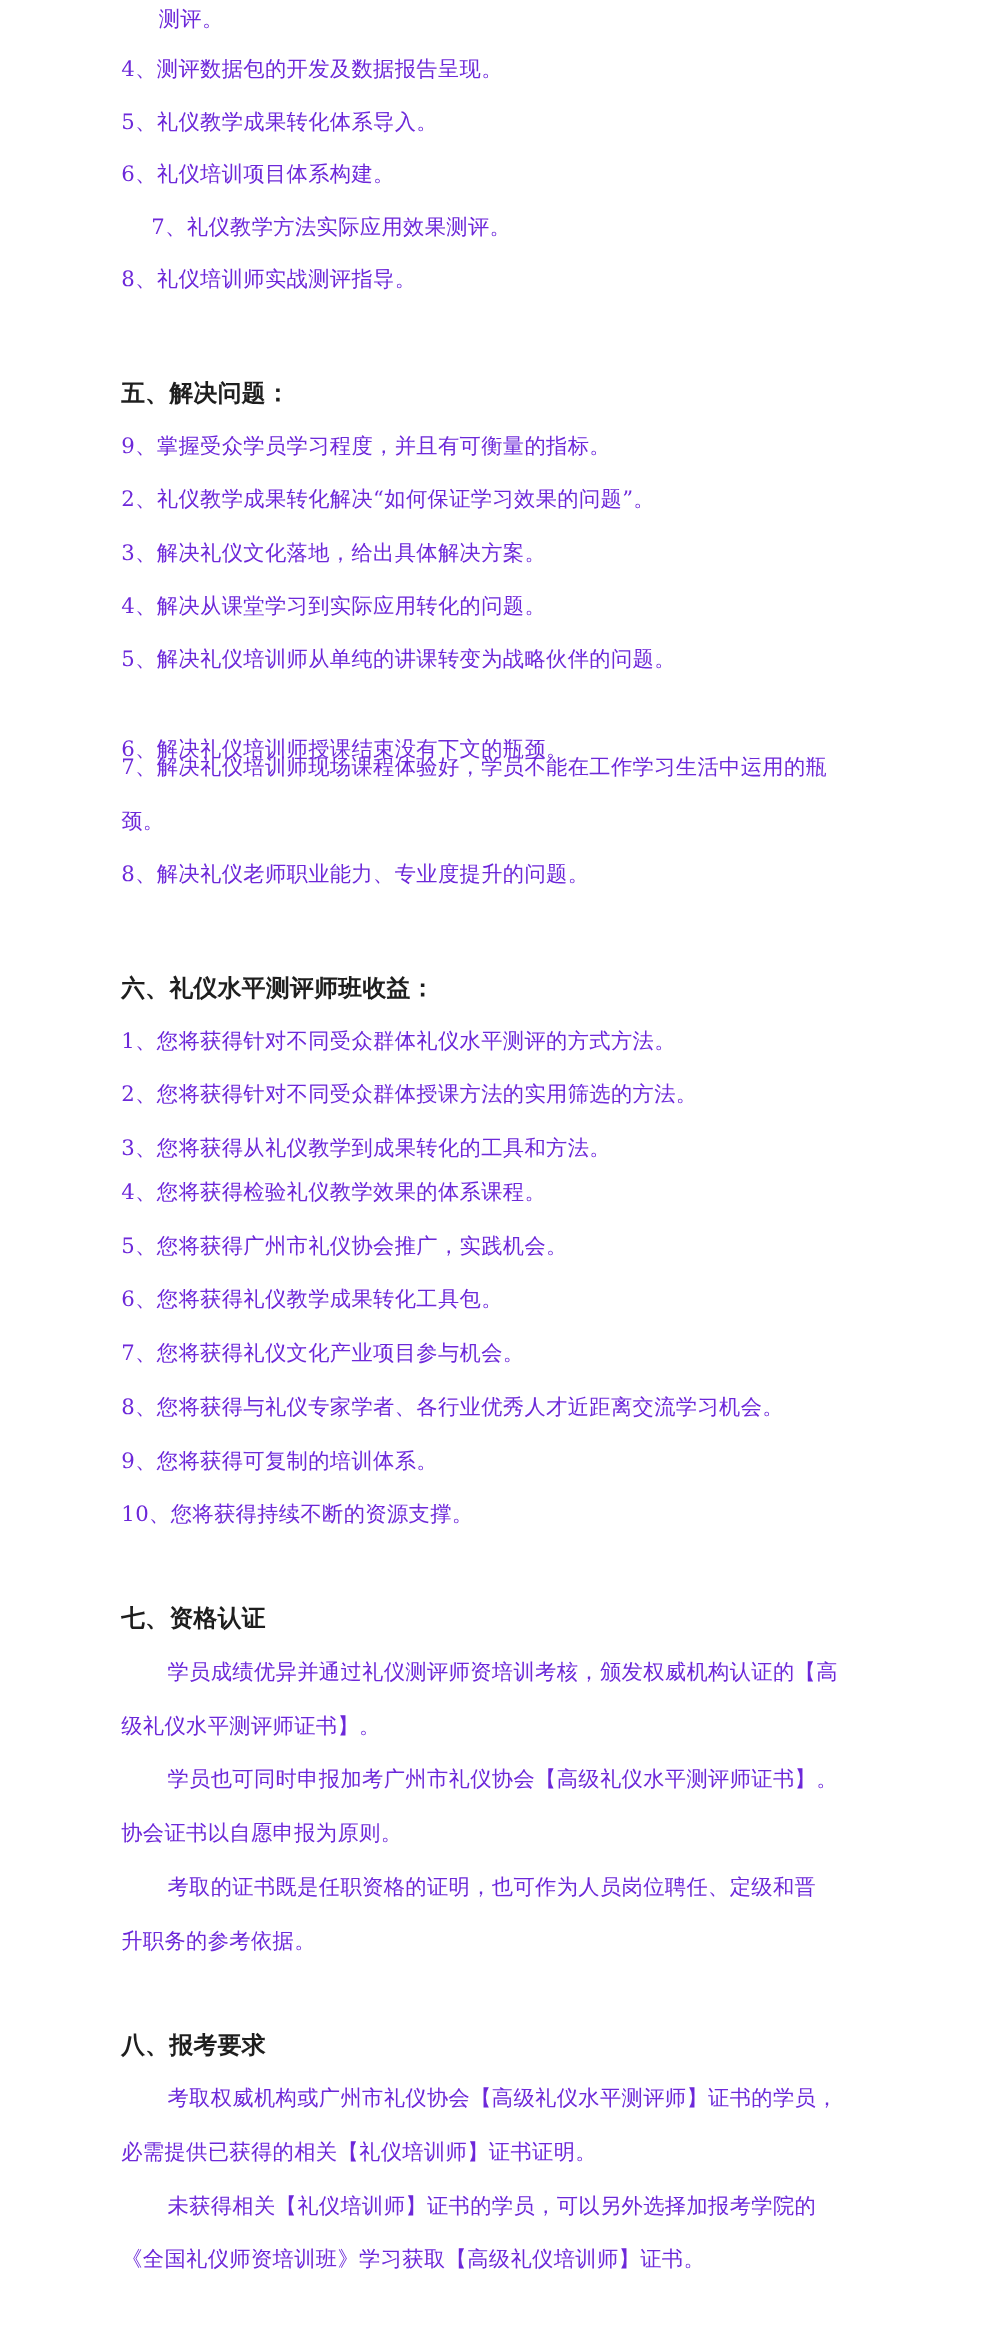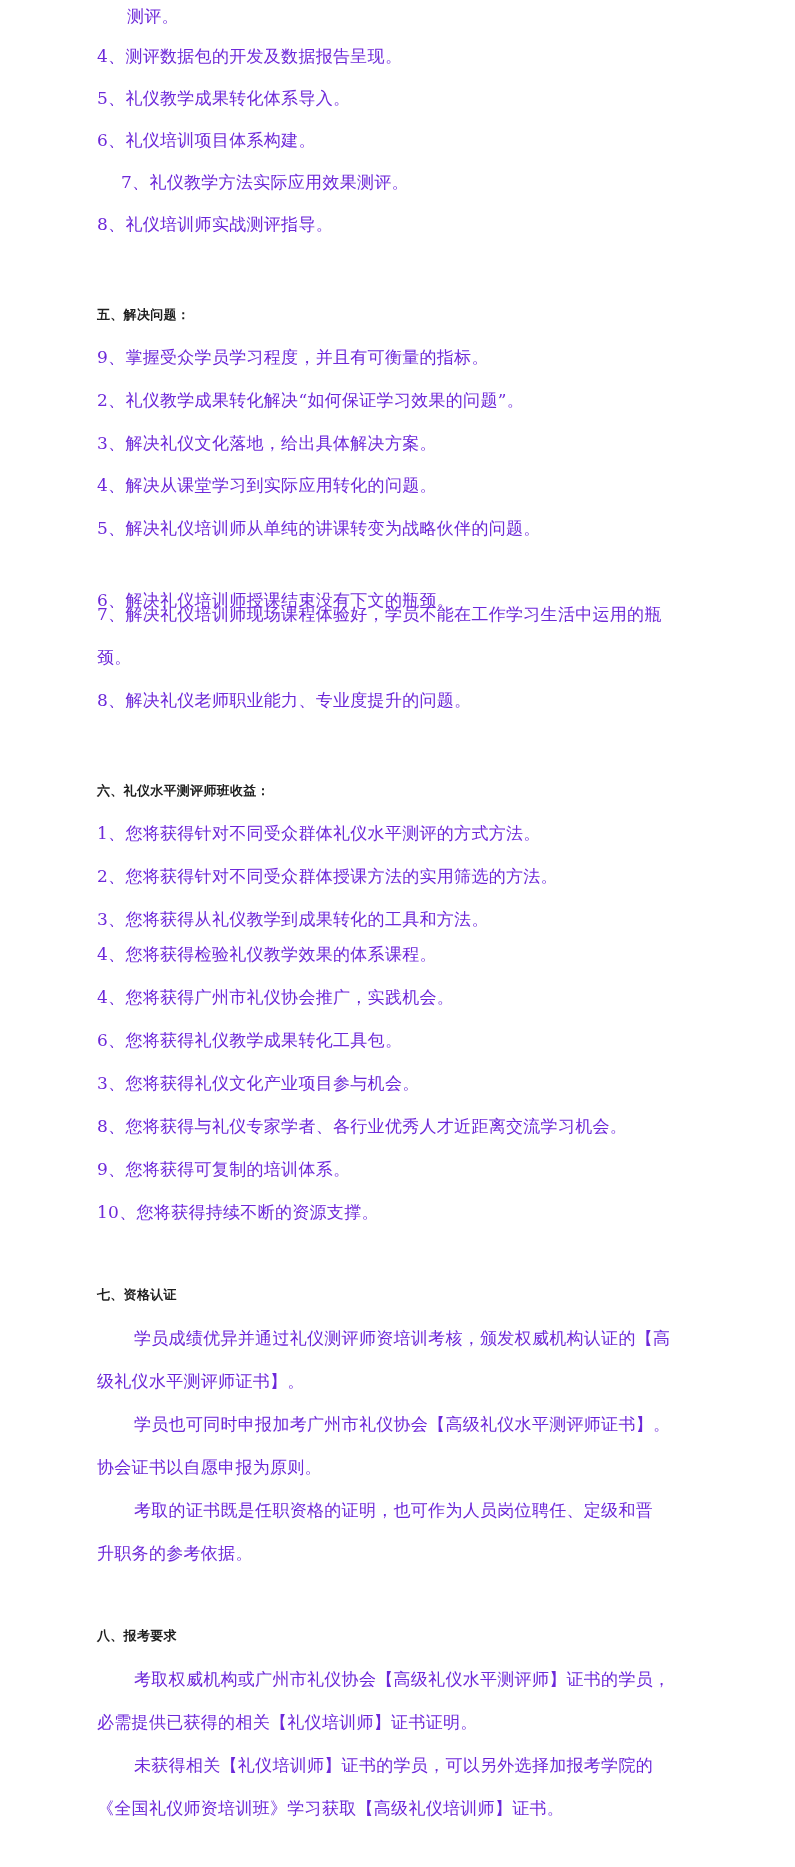--- a/index.html
+++ b/index.html
@@ -24,21 +24,21 @@
       color: #6d28d9;
       letter-spacing: 0.3px;
     }
     .indent {
       left: 127px;
     }
     .para-indent {
       left: 134px;
     }
     .heading {
-      font-size: 13px;
+      font-size: 19px;
       font-weight: bold;
       color: #1e1e1e;
     }
   </style>
 </head>
 <body>
 
 <div>
   <div class="line indent" style="top:4px;">测评。</div>
   <div class="line" style="top:44px;">4、测评数据包的开发及数据报告呈现。</div>
@@ -60,23 +60,23 @@
   <div class="line" style="top:645px;">颈。</div>
   <div class="line" style="top:688px;">8、解决礼仪老师职业能力、专业度提升的问题。</div>
 </div>
 
 <div>
   <div class="line heading" style="top:779px;">六、礼仪水平测评师班收益：</div>
   <div class="line" style="top:821px;">1、您将获得针对不同受众群体礼仪水平测评的方式方法。</div>
   <div class="line" style="top:864px;">2、您将获得针对不同受众群体授课方法的实用筛选的方法。</div>
   <div class="line" style="top:907px;">3、您将获得从礼仪教学到成果转化的工具和方法。</div>
   <div class="line" style="top:942px;">4、您将获得检验礼仪教学效果的体系课程。</div>
-  <div class="line" style="top:985px;">4、您将获得广州市礼仪协会推广，实践机会。</div>
+  <div class="line" style="top:985px;">5、您将获得广州市礼仪协会推广，实践机会。</div>
   <div class="line" style="top:1028px;">6、您将获得礼仪教学成果转化工具包。</div>
-  <div class="line" style="top:1071px;">3、您将获得礼仪文化产业项目参与机会。</div>
+  <div class="line" style="top:1071px;">7、您将获得礼仪文化产业项目参与机会。</div>
   <div class="line" style="top:1114px;">8、您将获得与礼仪专家学者、各行业优秀人才近距离交流学习机会。</div>
   <div class="line" style="top:1157px;">9、您将获得可复制的培训体系。</div>
   <div class="line" style="top:1200px;">10、您将获得持续不断的资源支撑。</div>
 </div>
 
 <div>
   <div class="line heading" style="top:1283px;">七、资格认证</div>
   <div class="line para-indent" style="top:1326px;">学员成绩优异并通过礼仪测评师资培训考核，颁发权威机构认证的【高</div>
   <div class="line" style="top:1369px;">级礼仪水平测评师证书】。</div>
   <div class="line para-indent" style="top:1412px;">学员也可同时申报加考广州市礼仪协会【高级礼仪水平测评师证书】。</div>

